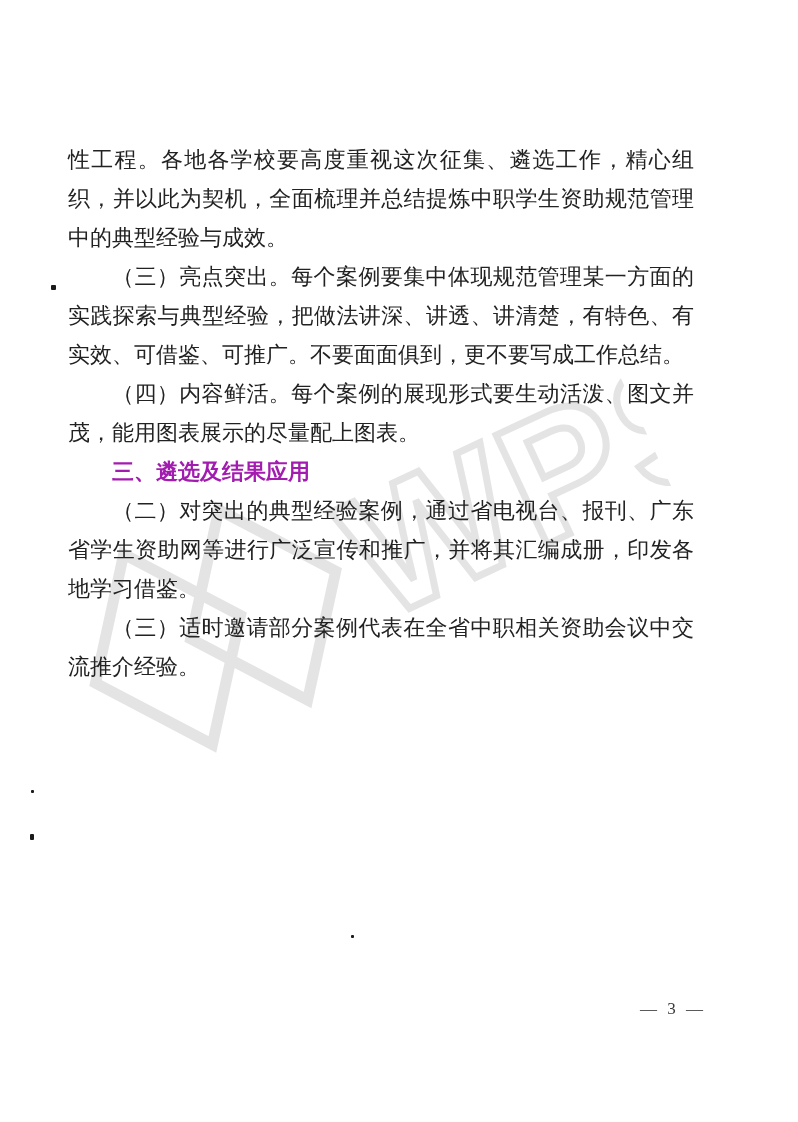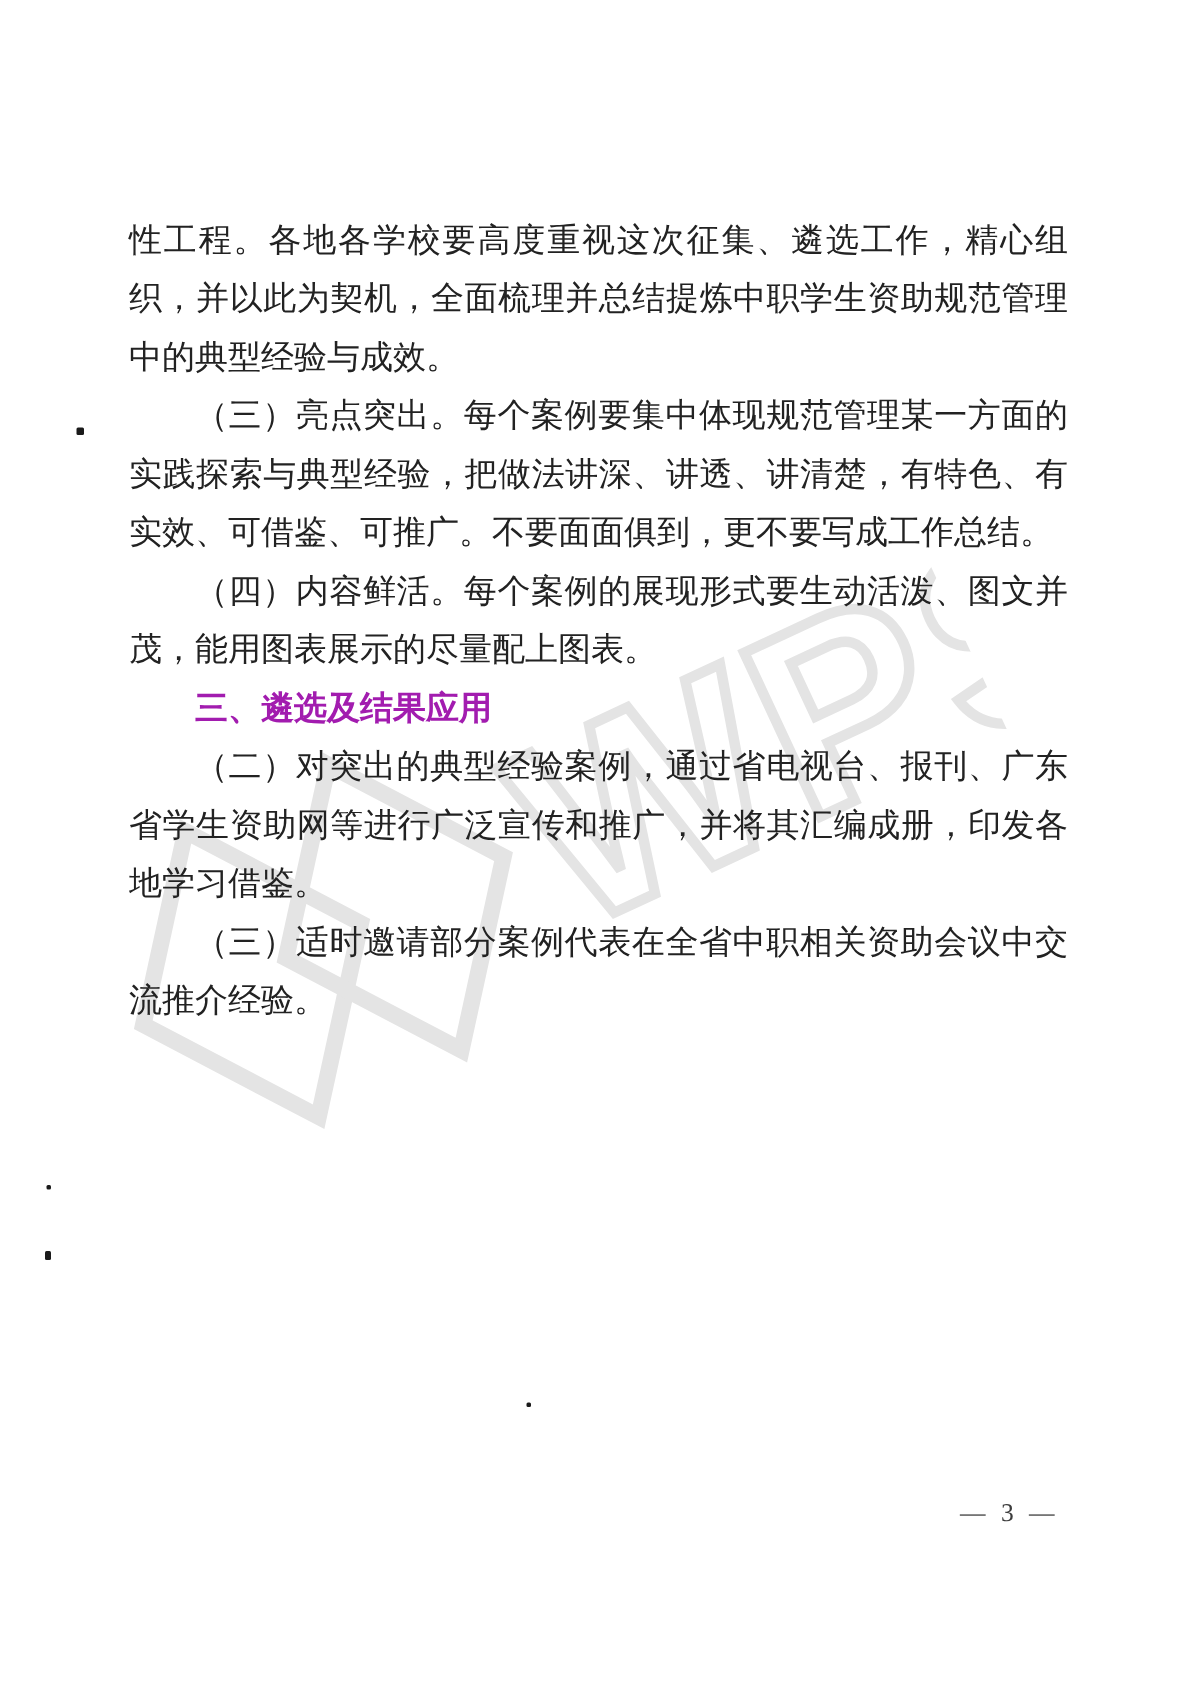--- a/index.html
+++ b/index.html
@@ -20,21 +20,21 @@
     left: 55px;
     top: 398px;
     width: 620px;
     height: 330px;
     transform: rotate(-25deg);
     transform-origin: 50% 50%;
     pointer-events: none;
   }
   .content {
     position: absolute;
-    left: 86px;
+    left: 68px;
     top: 140px;
     width: 626px;
     color: #222222;
     font-size: 22px;
     line-height: 39px;
     text-align: justify;
     text-justify: inter-ideograph;
   }
   .content p {
     margin: 0;

